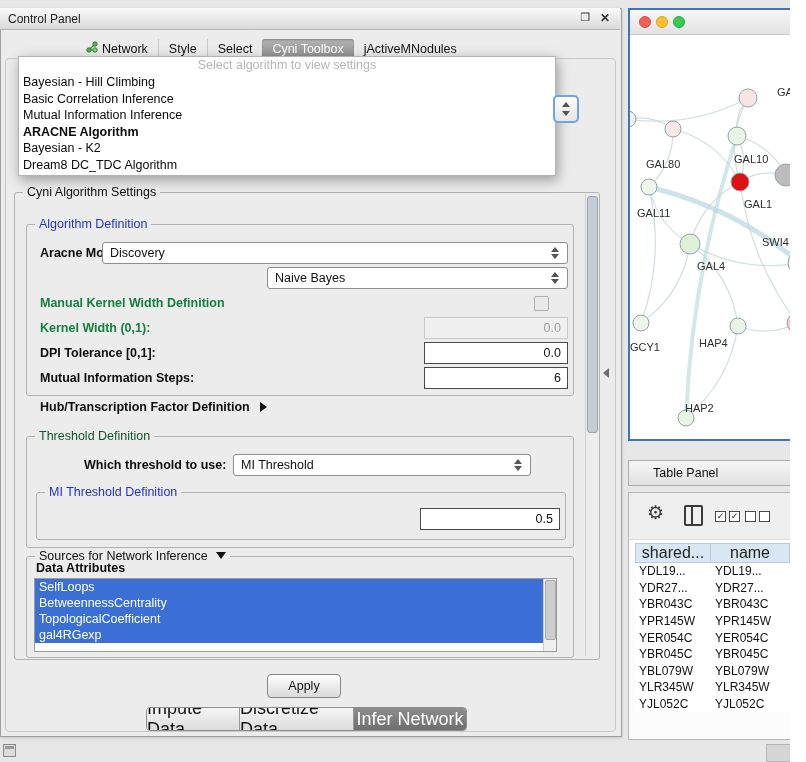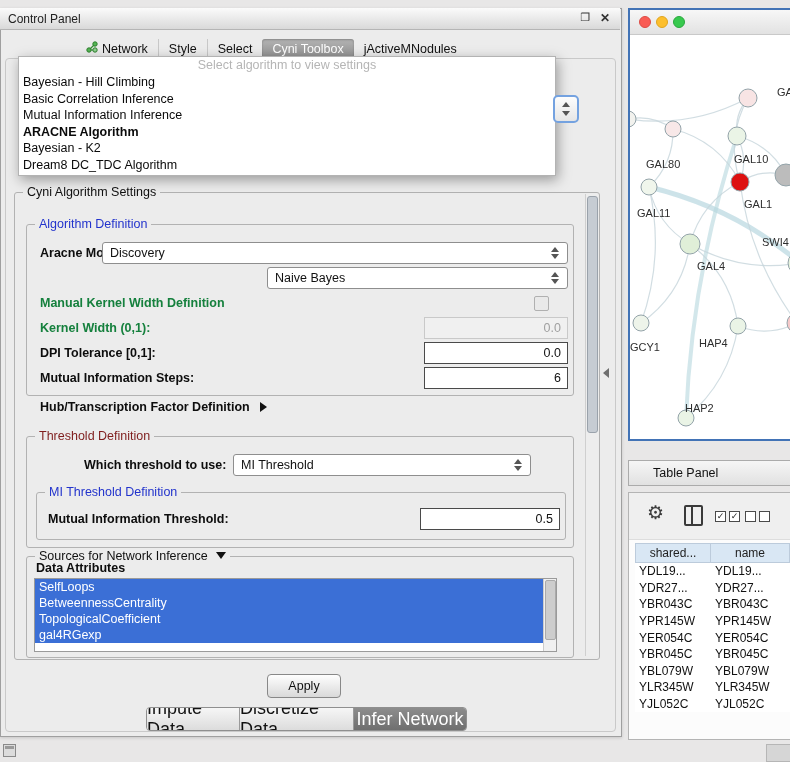--- a/index.html
+++ b/index.html
@@ -42,21 +42,21 @@
   #combo-frag:after{content:"";position:absolute;left:7px;bottom:5px;
        border-left:4px solid transparent;border-right:4px solid transparent;border-top:5px solid #555}
 
   
   .fs{position:absolute;border:1px solid #b2b2b2;border-radius:3px}
   .fs .legend{position:absolute;top:-8px;left:8px;background:#ececec;padding:0 4px;font-size:12.5px;white-space:nowrap}
   #fs-cas{left:14px;top:192px;width:584px;height:466px}
   #fs-alg{left:26px;top:224px;width:546px;height:170px}
   #fs-alg .legend{color:#2233cc}
   #fs-thr{left:26px;top:436px;width:546px;height:110px}
-  #fs-thr .legend{color:#7f1d1d}
+  #fs-thr .legend{color:#14532d}
   #fs-mithr{left:36px;top:492px;width:528px;height:46px}
   #fs-mithr .legend{color:#2233cc}
   #fs-src{left:26px;top:556px;width:546px;height:100px}
 
   
   #cas-scroll{position:absolute;left:585px;top:194px;width:12px;height:462px;background:#ededed;border-left:1px solid #cfcfcf}
   #cas-thumb{position:absolute;left:1px;top:2px;width:9px;height:235px;background:#c6ccd3;border:1px solid #9aa2ab;border-radius:3px}
 
   
   .lbl{position:absolute;font-size:12.5px;font-weight:bold;color:#0d0d0d;white-space:nowrap}
@@ -143,21 +143,21 @@
   #gear{position:absolute;left:18px;top:8px;font-size:19px;color:#3c3c3c}
   #colicon{position:absolute;left:55px;top:12px;width:15px;height:17px;border:2px solid #3a3a3a;border-radius:2px}
   #colicon:before{content:"";position:absolute;left:5px;top:0;width:2px;height:100%;background:#3a3a3a}
   .cp-pair{position:absolute;top:18px;display:flex;gap:3px}
   .cp-pair .bx{width:9px;height:9px;border:1px solid #4a4a4a;background:#fff;font-size:9px;line-height:9px;
        color:#222;text-align:center;box-sizing:content-box}
   #cp-checked{left:86px}
   #cp-unchecked{left:116px}
   #thead{position:absolute;left:6px;top:50px;display:flex}
   .th{background:#d9e7f4;border:1px solid #bccbdb;border-left:none;height:20px;display:flex;align-items:center;
-       justify-content:center;font-size:12px;color:#222;box-sizing:border-box}
+       justify-content:center;font-size:16px;color:#222;box-sizing:border-box}
   .th.c0{width:76px;border-left:1px solid #bccbdb}
   .th.c1{width:79px}
   .th.c2{width:42px}
   #tbody{position:absolute;left:6px;top:70px;width:200px;background:#fff}
   .trow{display:flex;height:16.6px;align-items:center}
   .tcell{font-size:12px;color:#111;white-space:nowrap;overflow:hidden;box-sizing:border-box}
   .tcell.c0{width:76px;padding-left:4px}
   .tcell.c1{width:79px;padding-left:4px}
   .tcell.c2{width:42px;padding-left:2px}
 
@@ -246,21 +246,20 @@
   </div>
 
   <div class="lbl" id="l-which">Which threshold to use:</div>
   <div class="combo" id="cb-which">
     <span>MI Threshold</span>
   </div>
 
   <div class="fs" id="fs-mithr">
     <div class="legend">MI Threshold Definition</div>
   </div>
-  <div class="lbl" id="l-mithr">Mutual Information Threshold:</div>
   <div class="tfield" id="f-mithr">0.5</div>
 
   <div class="fs" id="fs-src">
     <div class="legend">
       <span>Sources for Network Inference</span>
       <span class="tri-down"></span>
     </div>
   </div>
   <div class="lbl" id="l-attrs">Data Attributes</div>
   <div id="attr-list">

